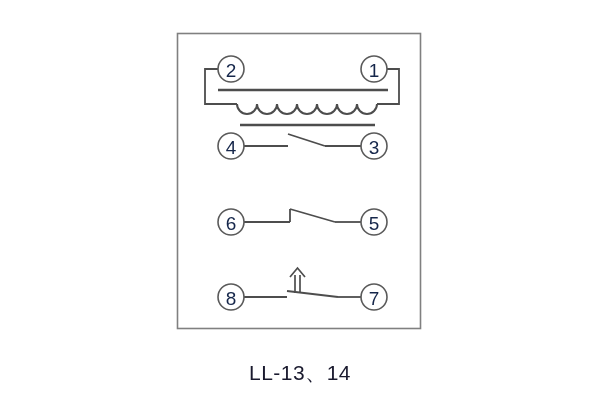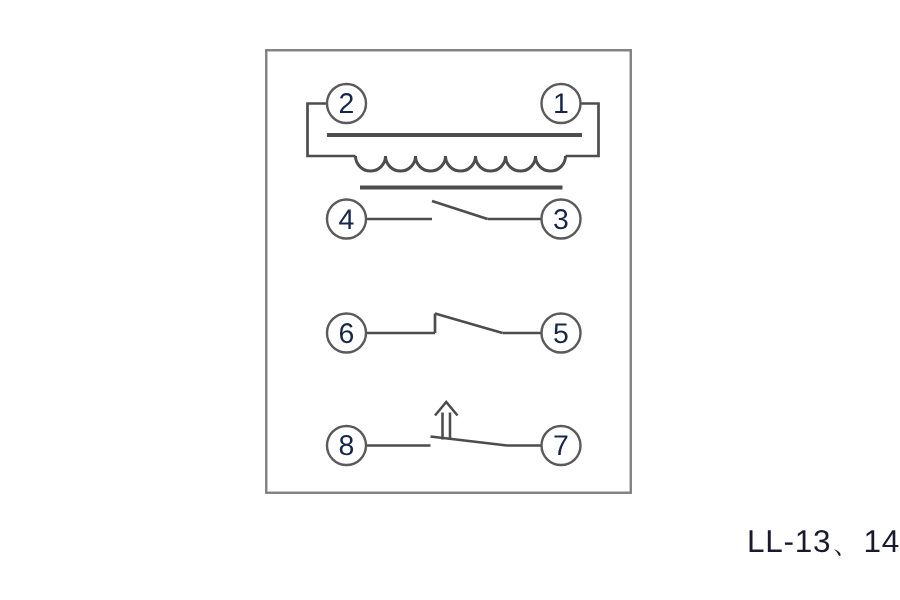--- a/index.html
+++ b/index.html
@@ -24,23 +24,23 @@
   }
   #diagram-svg {
     position: absolute;
     left: 0;
     top: 0;
     display: block;
   }
   .caption-row {
     position: absolute;
     left: 0;
-    top: 348px;
+    top: 359px;
     width: 600px;
-    text-align: right;
+    text-align: center;
   }
   .caption-text {
     font-family: "Liberation Sans", sans-serif;
     font-size: 21px;
     line-height: 28px;
     color: #1a1a2e;
     letter-spacing: 0.5px;
     white-space: pre;
   }
   text.terminal-num {

